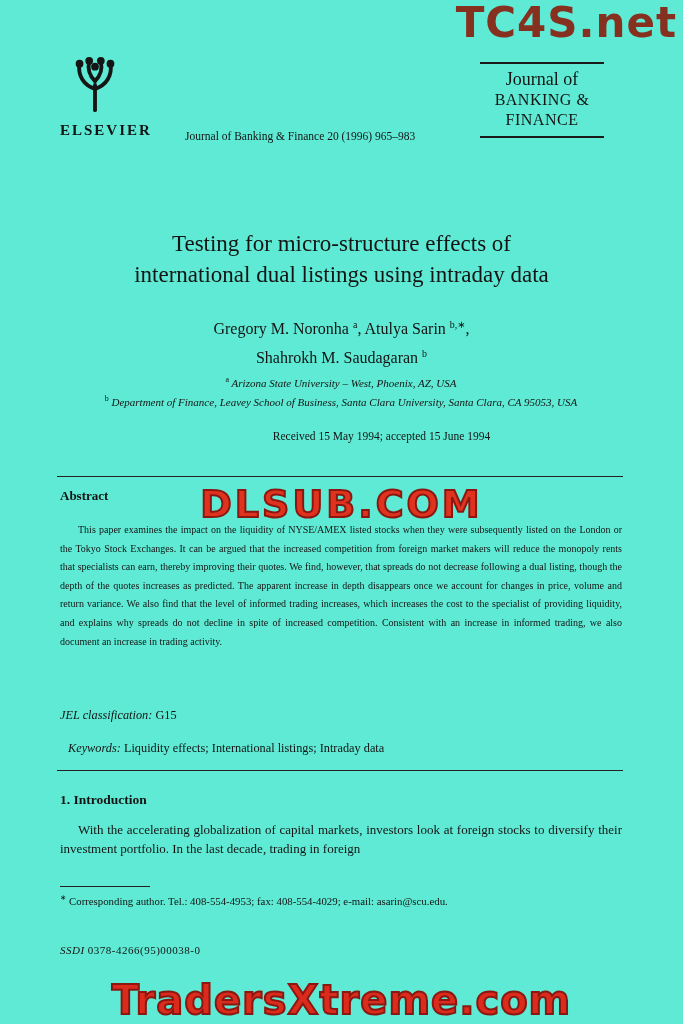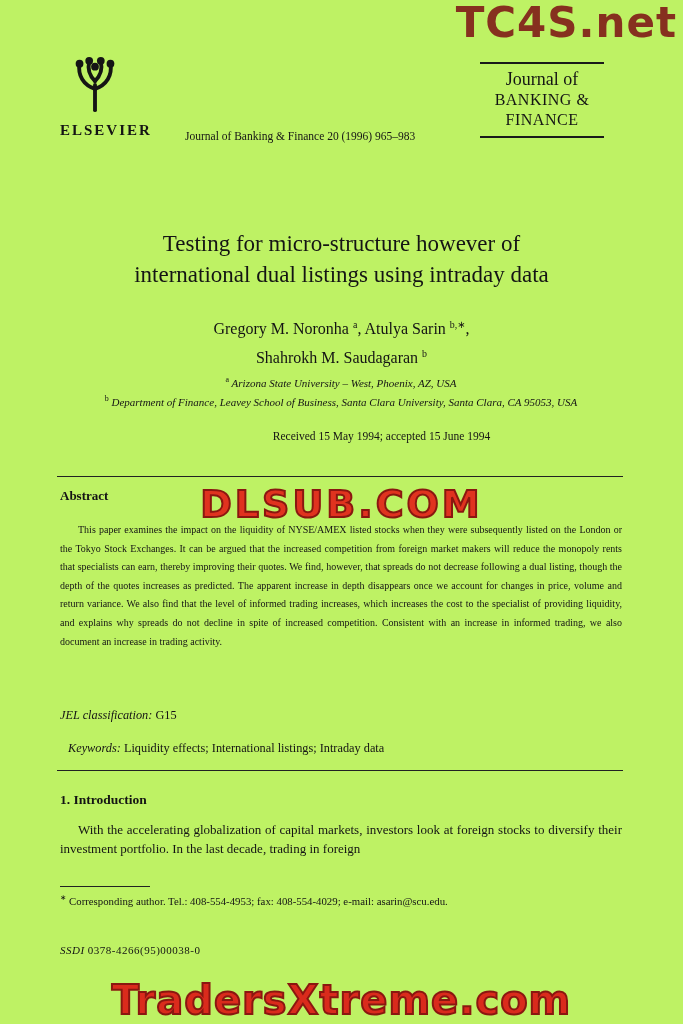--- a/index.html
+++ b/index.html
@@ -1,20 +1,20 @@
 <!DOCTYPE html>
 <html><head>
 <meta charset="utf-8">
 <style>
   * { margin:0; padding:0; box-sizing:border-box; }
   html,body { background:#f6f6f4; }
   body { font-family:"Liberation Serif", serif; }
   .page {
     position:relative; width:683px; height:1024px; margin:0 auto;
-    background:#bef264; color:#141414; overflow:hidden;
+    background:#5eead4; color:#141414; overflow:hidden;
   }
   .abs { position:absolute; }
 
   
   .wm { font-family:"DejaVu Sans", sans-serif; font-weight:bold; line-height:1; }
   .wm-top { top:2px; right:6px; font-size:42px; color:#86301f; letter-spacing:1px; }
   .wm-mid {
     top:485px; left:0; width:100%; text-align:center; font-size:38px;
     color:#e0331f; -webkit-text-stroke:2px #8a1710; letter-spacing:3px;
   }
@@ -100,21 +100,21 @@
 
   <div class="abs citation">Journal of Banking &amp; Finance 20 (1996) 965–983</div>
 
   <div class="abs masthead">
     <div class="jof">Journal of</div>
     <div class="bold-line">BANKING &amp;</div>
     <div class="bold-line">FINANCE</div>
   </div>
 
   <div class="abs title">
-    <div>Testing for micro-structure however of</div>
+    <div>Testing for micro-structure effects of</div>
     <div>international dual listings using intraday data</div>
   </div>
 
   <div class="abs authors">
     <div><span>Gregory M. Noronha</span> <sup>a</sup><span>, </span><span>Atulya Sarin</span> <sup>b,∗</sup><span>,</span></div>
     <div><span>Shahrokh M. Saudagaran</span> <sup>b</sup></div>
   </div>
 
   <div class="abs affils">
     <div><sup>a</sup> <span>Arizona State University – West, Phoenix, AZ, USA</span></div>

